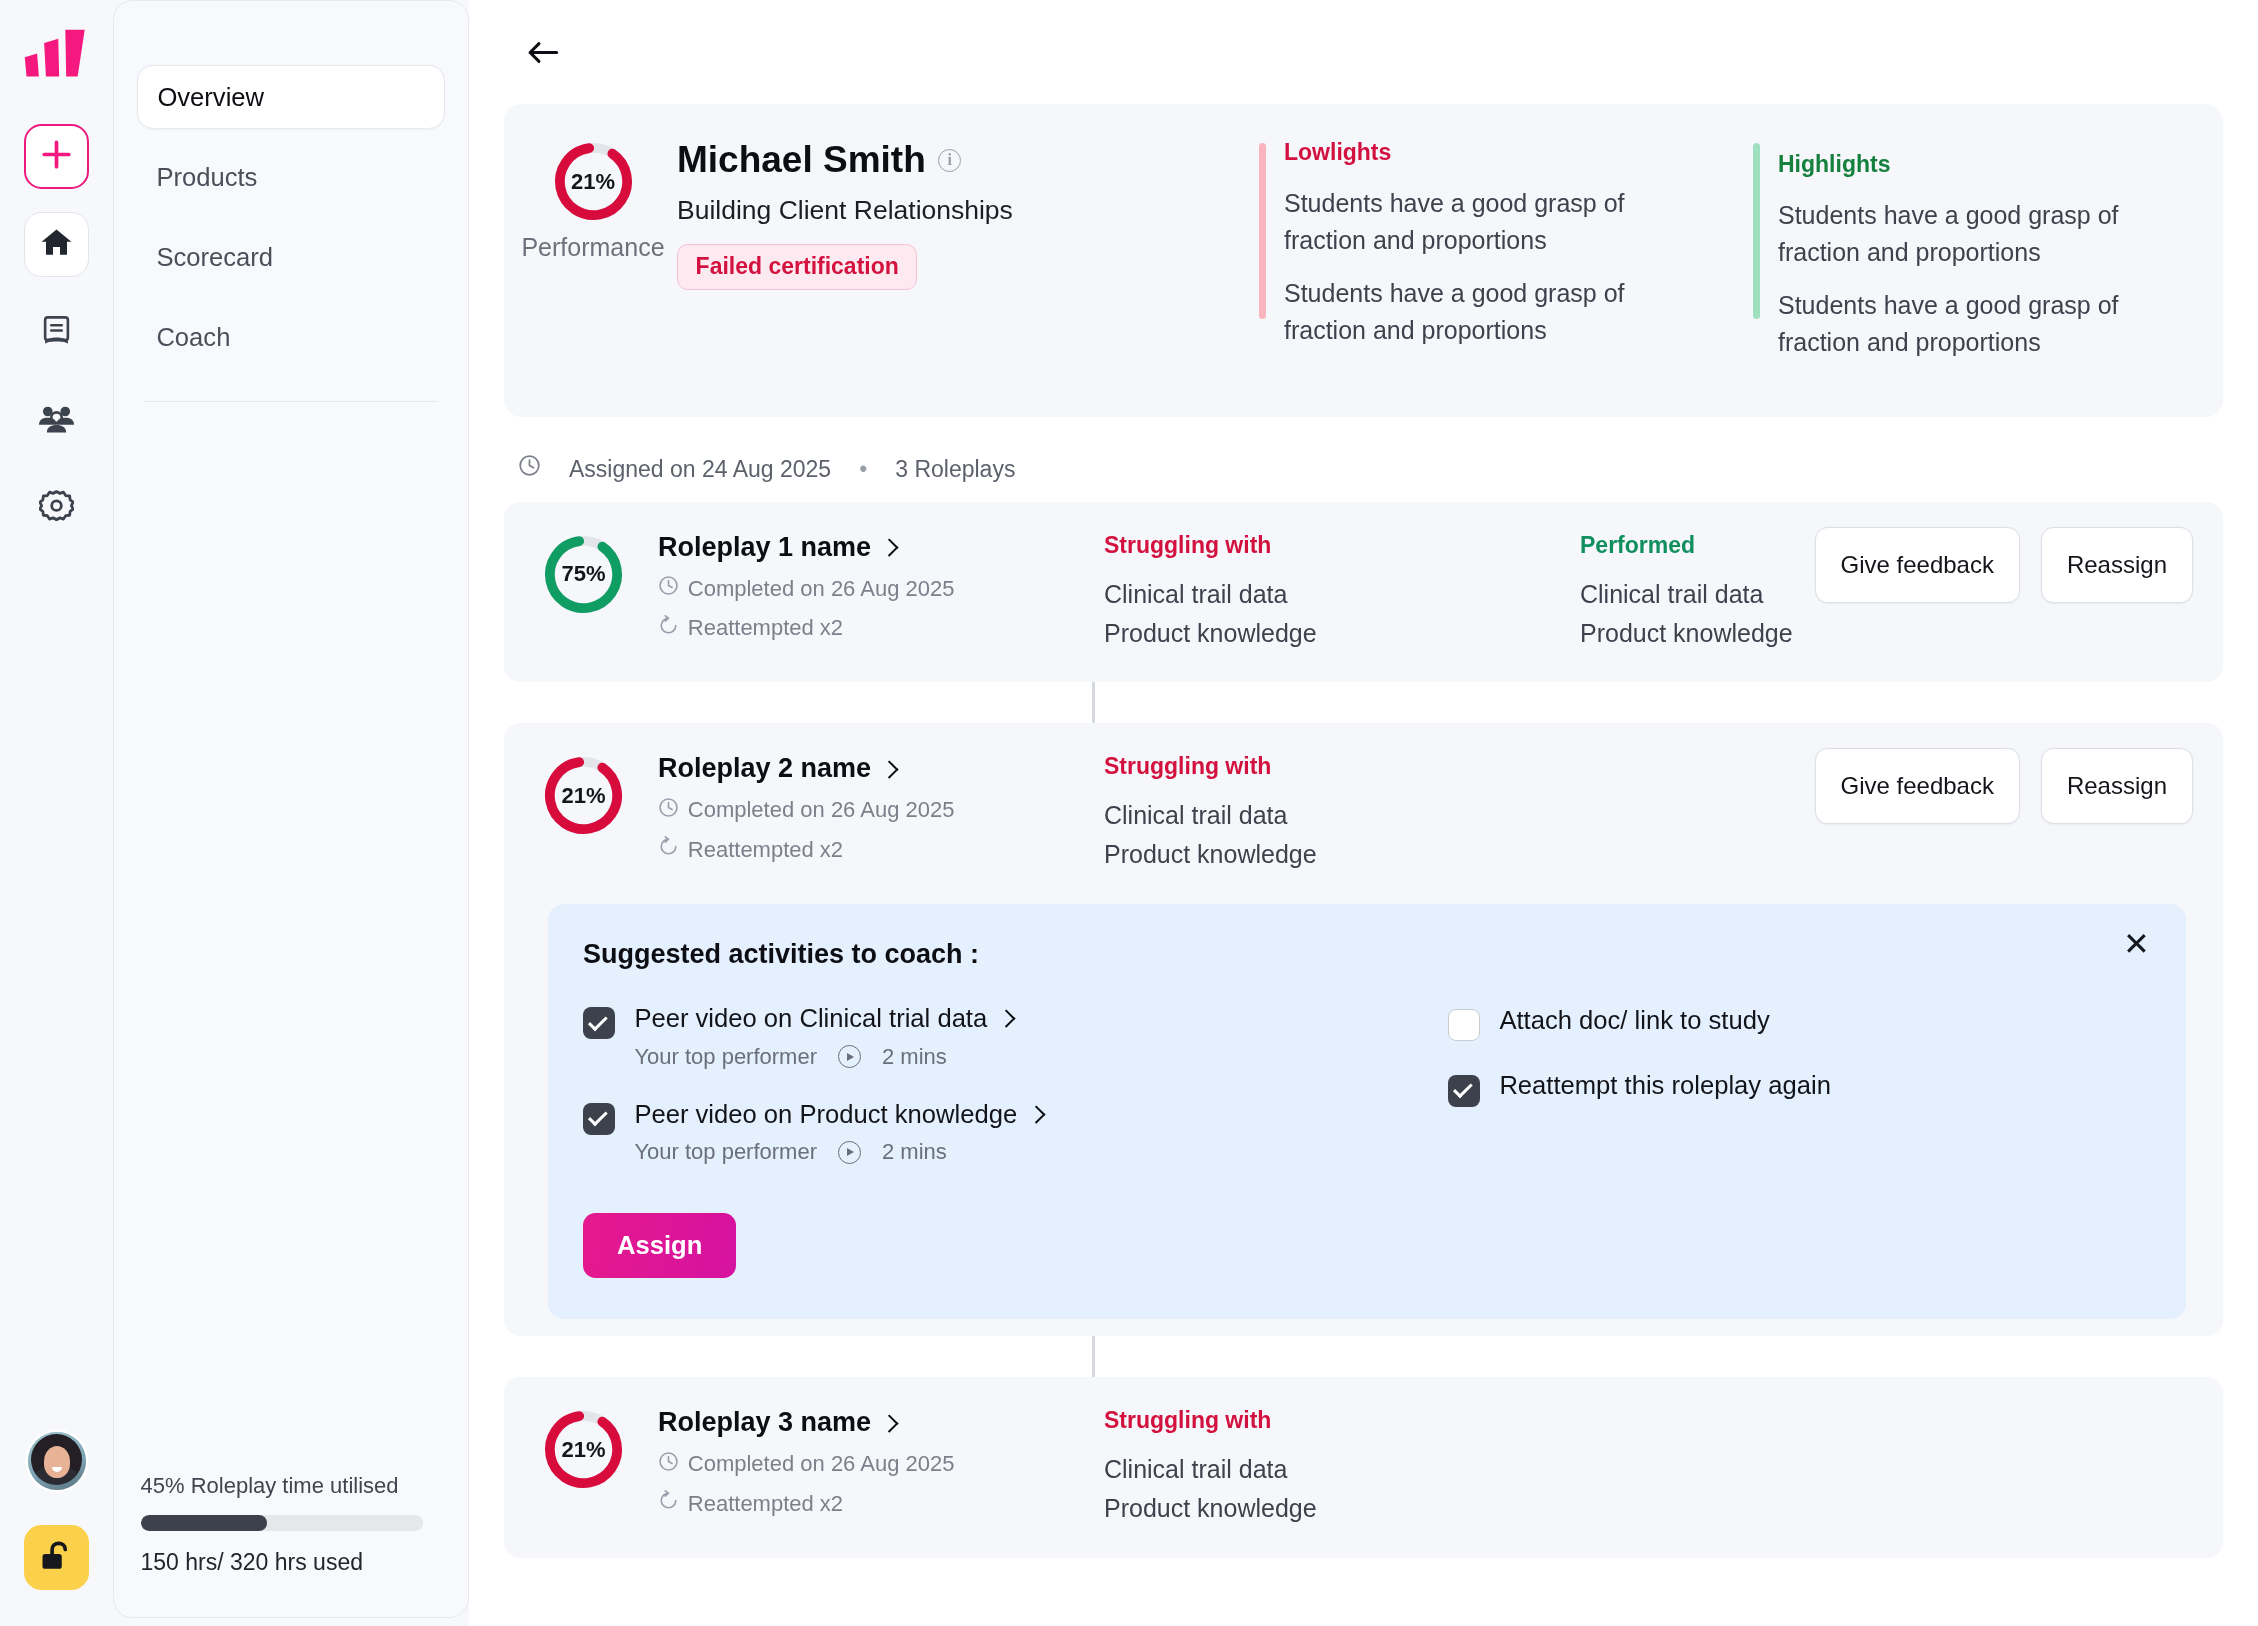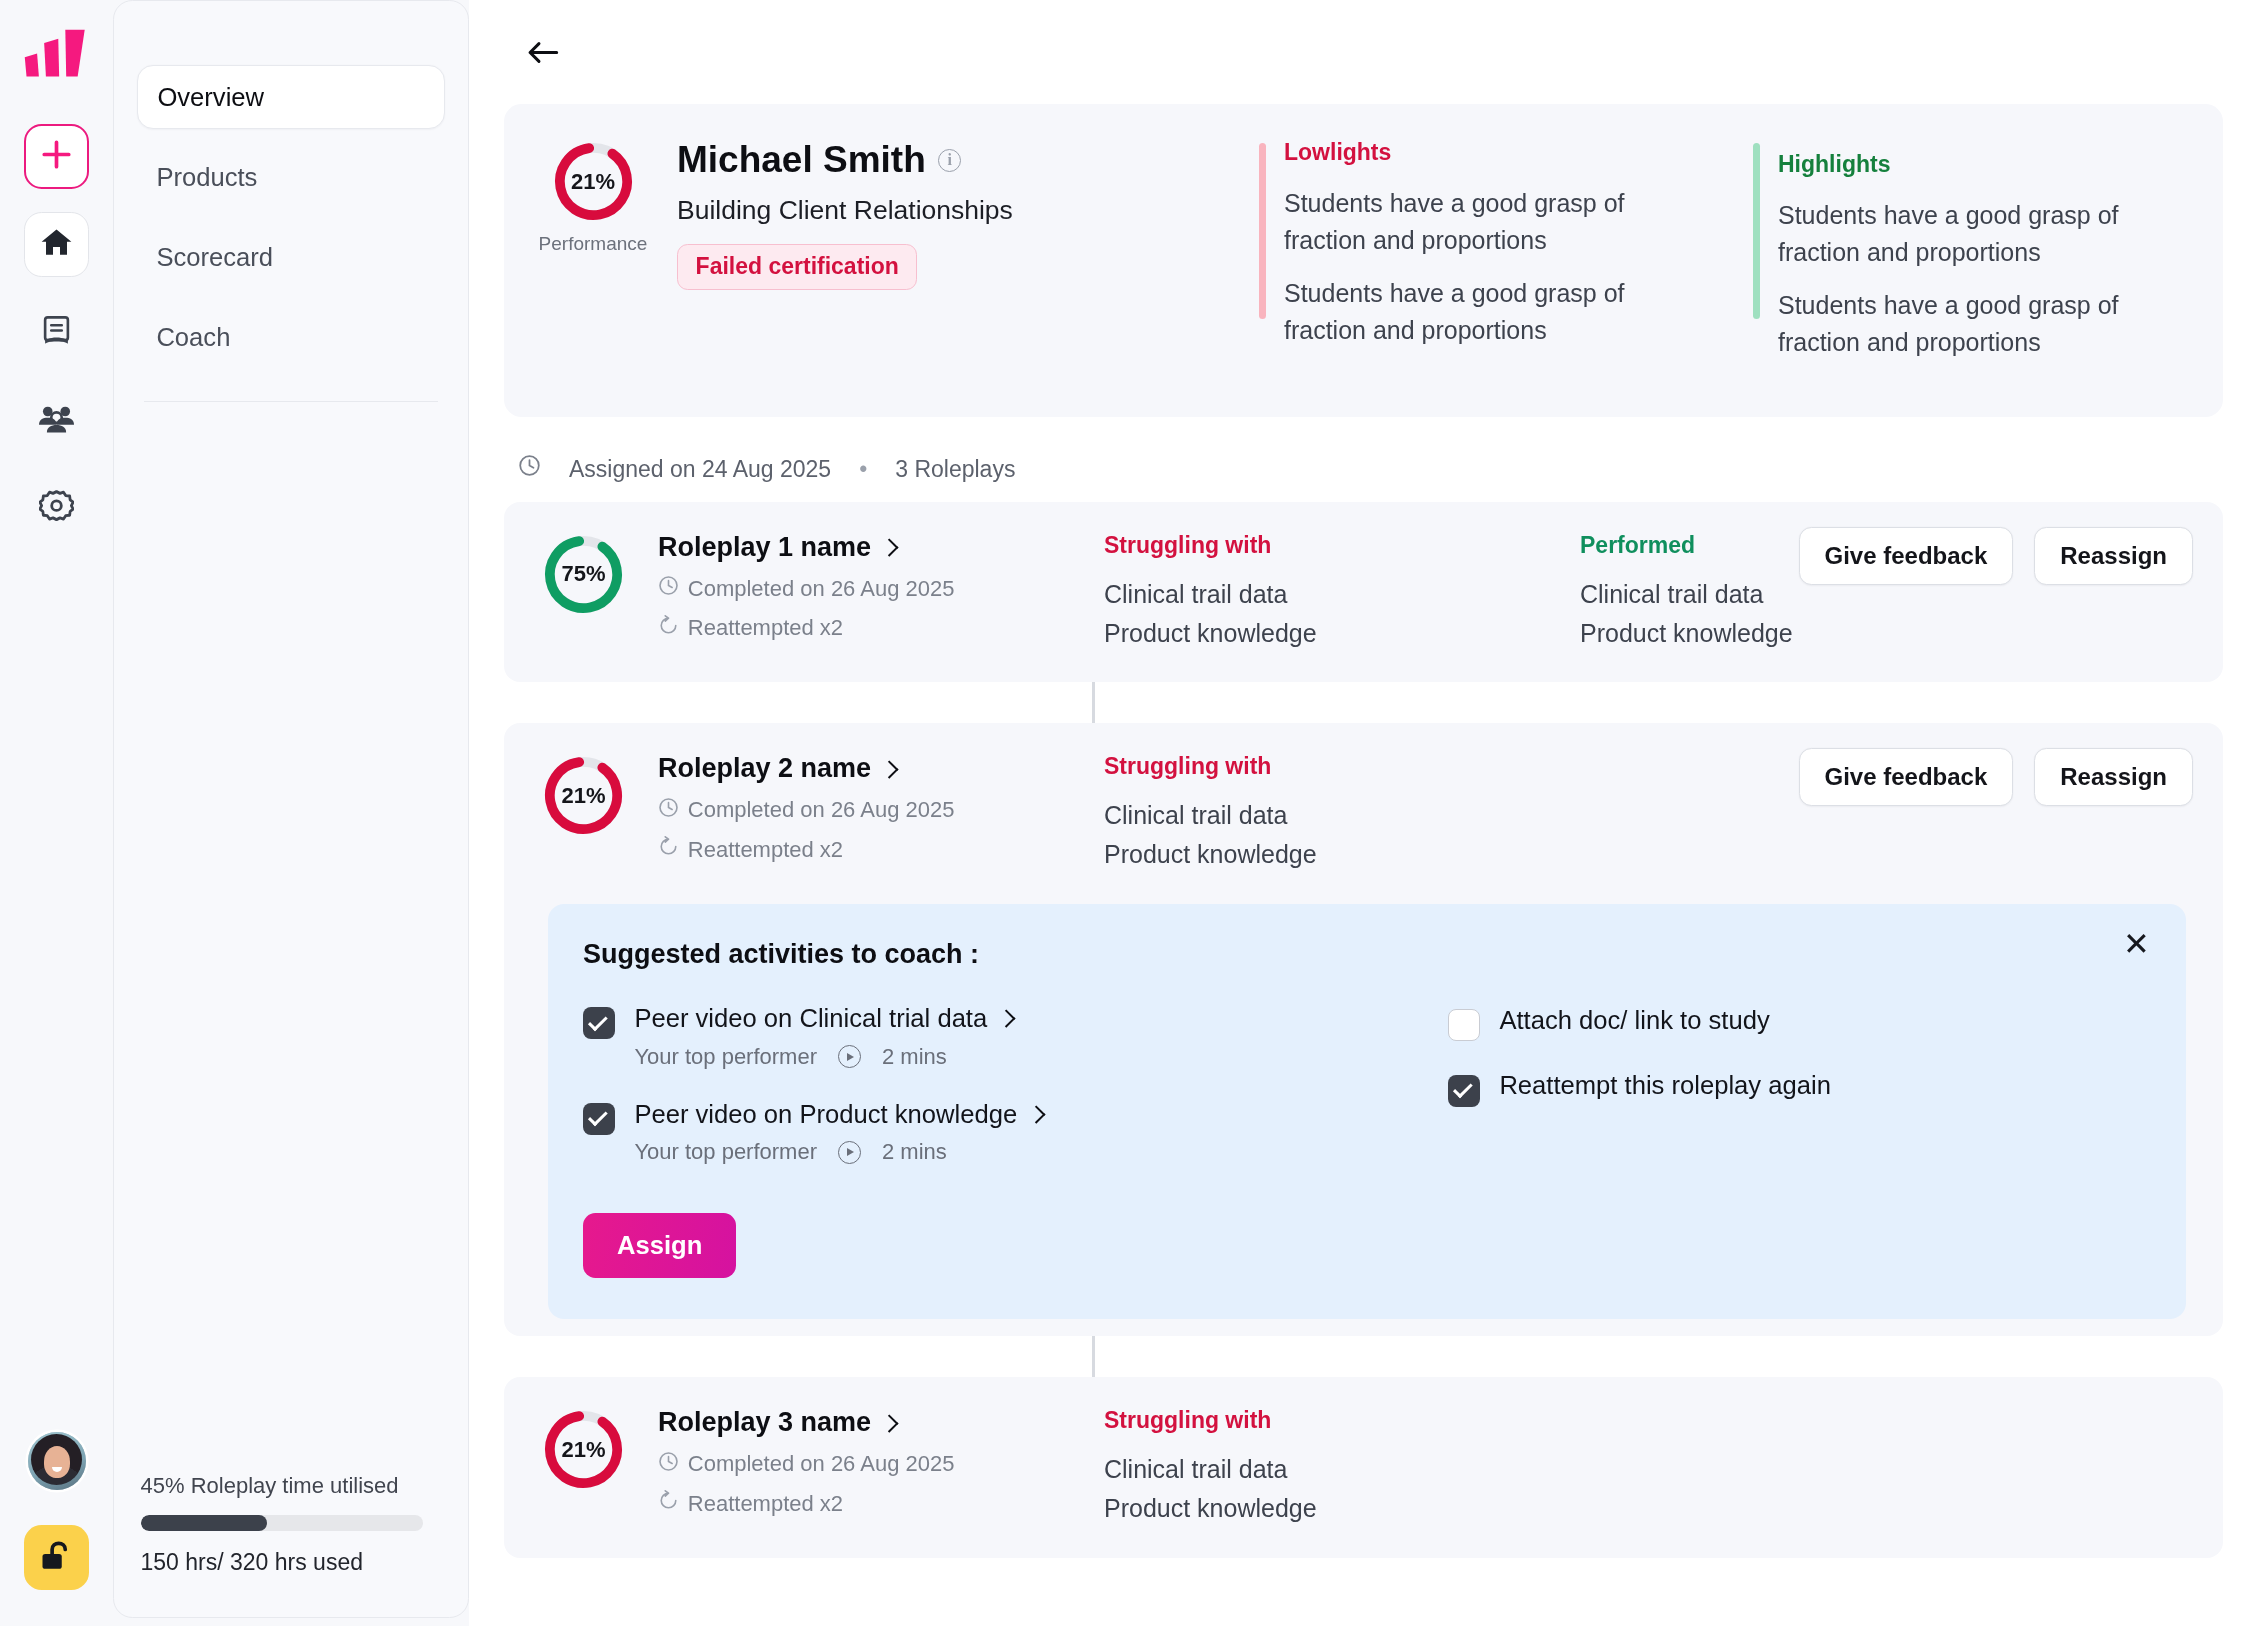--- a/index.html
+++ b/index.html
@@ -104,21 +104,21 @@
     margin: 0 0 0 0; padding: 35px 37px 39px 37px;
     display: flex; align-items: flex-start; gap: 0;
   }
   .donut-wrap { width: 104px; flex:0 0 104px; display:flex; flex-direction:column; align-items:center; }
   .donut { position: relative; width: 85px; height: 85px; }
   .donut svg { display:block; }
   .donut .val {
     position:absolute; inset:0; display:flex; align-items:center; justify-content:center;
     font-size: 22px; font-weight: 700; color:#15161b;
   }
-  .donut-cap { font-size: 19px; color:#6c717c; margin-top: 8.8px; white-space: nowrap; }
+  .donut-cap { font-size: 25px; color:#6c717c; margin-top: 8.8px; white-space: nowrap; }
 
   .hero-ident { margin-left: 32px; flex: 0 0 582px; }
   .hero-name { font-size: 37px; font-weight: 700; color:#0d0e13; display:flex; align-items:center; gap:12.4px; }
   .info-i {
     width: 23px; height:23px; border-radius:50%; border:1.8px solid #9aa0ab;
     color:#9aa0ab; font-size:16px; font-weight:700; display:inline-flex;
     align-items:center; justify-content:center; font-family:"Liberation Serif", serif;
   }
   .hero-sub { font-size: 26.5px; color:#1c1e25; margin-top: 14px; }
   .badge {
@@ -159,21 +159,21 @@
   }
   .rp-sub { font-size: 22px; color:#7b808b; margin-top: 12.4px; display:flex; align-items:center; gap:8.8px; }
   .tag-col { flex: 0 0 476px; }
   .tag-title { font-size: 23px; font-weight: 700; margin-bottom: 16px; }
   .tag-title.bad  { color:#d3113f; }
   .tag-title.good { color:#0f8f5d; }
   .tag-item { font-size: 25px; color:#3d424d; line-height:1.55; }
   .rp-actions { position:absolute; right: 30px; top: 25px; display:flex; gap: 21px; }
   .btn-outline {
     background:#ffffff; border:1.3px solid #dcdfe5; border-radius: 12.4px;
-    height: 58px; padding: 0 25px; font-size: 24px; font-weight: 700; color:#14151a;
+    height: 76px; padding: 0 25px; font-size: 24px; font-weight: 400; color:#14151a;
     display:flex; align-items:center; justify-content:center;
     box-shadow: 0 0.9px 1.8px rgba(16,24,40,.05);
   }
 
   .connector { width: 2.6px; height: 41px; background:#d7dae0; margin-left: 588px; }
 
   
   .suggest {
     background:#e4f0fd; border-radius: 16px;
     margin: 30px 37px 0 44px; padding: 35px 35px 41px 35px;

